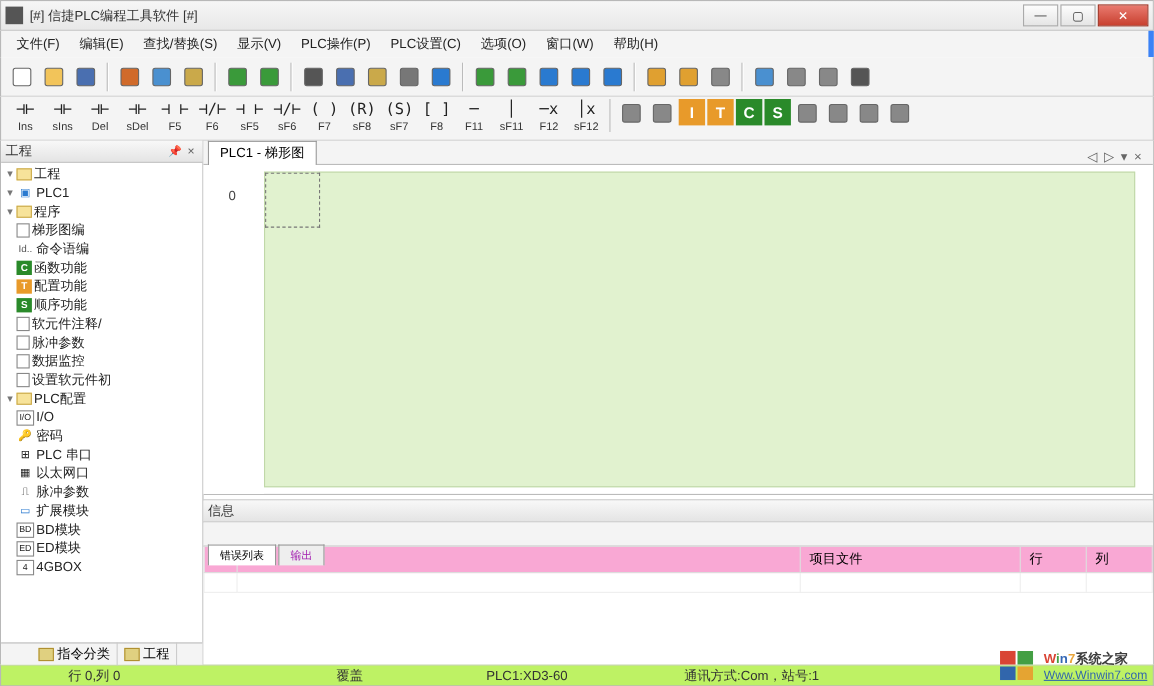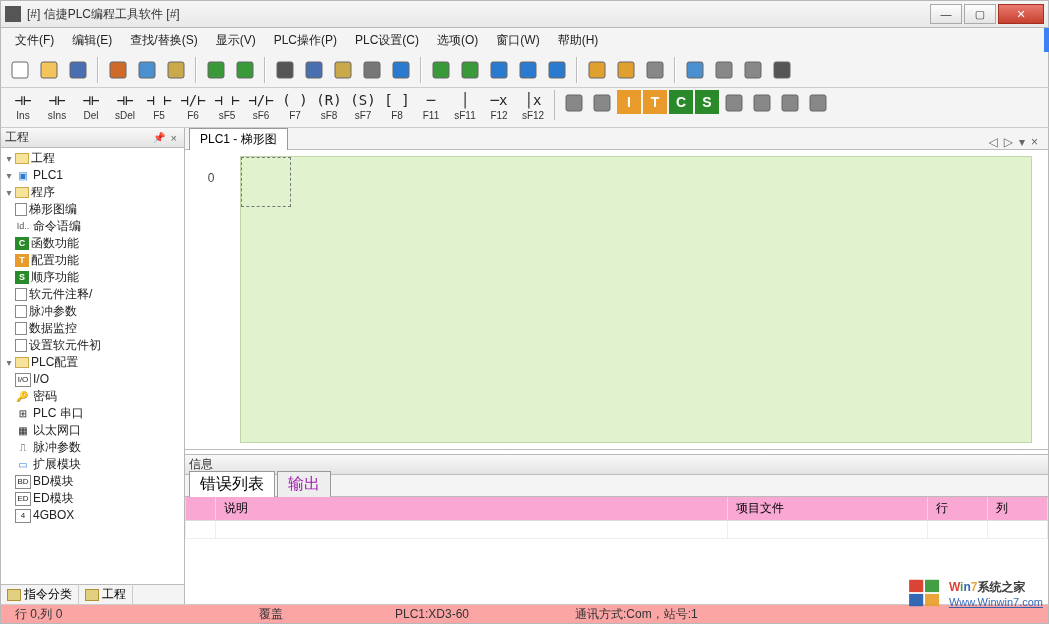--- a/index.html
+++ b/index.html
@@ -40,53 +40,53 @@
 .panehdr .x { color:#666; font-size:11px; padding:0 3px;}
 
 .tree { flex:1; overflow:hidden; padding:2px 0; font-size:12px; color:#222; line-height:17px; position:relative;}
 .tree .node { display:flex; align-items:center; padding-left:2px; white-space:nowrap;}
 .tree .tw { width:12px; text-align:center; color:#777; font-size:10px; display:inline-block;}
 .tree .ic { width:16px; height:14px; display:inline-flex; align-items:center; justify-content:center; margin-right:2px; font-size:10px;}
 .tree .ic.fold { background:#f7e39a; border:1px solid #caa94a; width:14px; height:11px;}
 .tree .ic.page { background:#fff; border:1px solid #888; width:12px; height:13px;}
 .tree .ic.sq { width:14px;height:13px; color:#fff; font-weight:bold; font-size:9px; display:inline-flex;align-items:center;justify-content:center;}
 .ind0{padding-left:2px;} .ind1{padding-left:16px;} .ind2{padding-left:30px;} .ind3{padding-left:44px;}
-.sbbot { height:20px; border-top:1px solid #bbb; background:#f4f4f4; display:flex; align-items:center; font-size:11px;}
+.sbbot { height:20px; border-top:1px solid #bbb; background:#f4f4f4; display:flex; align-items:center; font-size:11px;padding-left:28px;}
 .sbbot .tab { padding:2px 6px; display:flex; align-items:center; gap:3px; border-right:1px solid #ccc;}
 .sbbot .tab .ic2{width:14px;height:12px;background:#e0d080;border:1px solid #b09030;}
 
 
 .content { flex:1; display:flex; flex-direction:column; }
 .doc-tabs { height:22px; background:#f4f4f4; border-bottom:1px solid #bbb; display:flex; align-items:flex-end; padding:0 4px;}
 .doc-tab { background:#fff; border:1px solid #999; border-bottom:none; padding:2px 10px; font-size:12px; position:relative; top:1px;}
 .doc-nav { margin-left:auto; display:flex; gap:6px; color:#666; font-size:11px; padding-right:6px;}
 .ladder-area { flex:1; background:#fff; border-bottom:1px solid #bbb; display:flex; overflow:hidden;}
 .ladder-gutter { width:55px; background:#fff; border-right:none;}
 .ladder-canvas { flex:1; background:#e1f2cf; position:relative; margin:6px 16px 6px 0; border:1px solid #c0d8a8;}
 .ladder-row0 { position:absolute; left:-55px; top:14px; width:50px; text-align:center; color:#444;}
 .sel-box { position:absolute; left:0; top:0; width:50px; height:50px; border:1px dashed #777;}
 
 
 .info-panel { height:150px; display:flex; flex-direction:column; border-top:1px solid #bbb; margin-top:4px;}
 .info-panel .panehdr { }
 .info-tabs { height:22px; background:#f4f4f4; display:flex; align-items:flex-end; padding:0 4px; border-bottom:1px solid #bbb;}
-.info-tab { border:1px solid #999; padding:2px 10px; font-size:16px; background:#fff; border-bottom:none; position:relative; top:1px; margin-right:2px;}
+.info-tab { border:1px solid #999; padding:2px 10px; font-size:10px; background:#fff; border-bottom:none; position:relative; top:18px; margin-right:2px;}
 .info-tab.inactive { background:#eee; color:#a21caf;}
 .info-grid { flex:1; background:#fff; overflow:auto;}
 .info-grid table { width:100%; border-collapse:collapse;}
 .info-grid th { text-align:left; font-weight:normal; background:#f9a8d4; border:1px solid #ddd; border-top:none; padding:3px 8px; font-size:12px;}
 .info-grid td { border:1px solid #eee; height:18px;}
 
 
-.statusbar { height:20px; background:#fca5a5; border:1px solid #b8b8b8; border-top:1px solid #ccc; display:flex; align-items:center; font-size:12px; color:#333;}
+.statusbar { height:20px; background:#bef264; border:1px solid #b8b8b8; border-top:1px solid #ccc; display:flex; align-items:center; font-size:12px; color:#333;padding-left:47px;}
 .statusbar .cell { padding:0 14px; }
 .statusbar .cell.s1{width:160px;} .statusbar .cell.s2{width:220px; text-align:center;} .statusbar .cell.s3{width:180px;} .statusbar .cell.s4{flex:1;}
 
 
-.watermark { position:absolute; right:6px; bottom:16px; display:flex; align-items:flex-end; gap:6px; opacity:.95;}
+.watermark { position:absolute; right:6px; bottom:4px; display:flex; align-items:flex-start; gap:6px; opacity:.95;}
 .watermark .logo { width:36px; height:30px; }
 .watermark .txt1 { font-size:16px; font-weight:bold; }
 .watermark .txt1 .r{color:#d83a2a;} .watermark .txt1 .g{color:#3a9a3a;} .watermark .txt1 .b{color:#2a5fb0;} .watermark .txt1 .o{color:#e8a030;}
 .watermark .txt2 { font-size:11px; color:#2a5fb0;text-decoration:underline; }
 </style>
 </head>
 <body>
 
 <div class="titlebar">
   <span class="ticon"></span>

